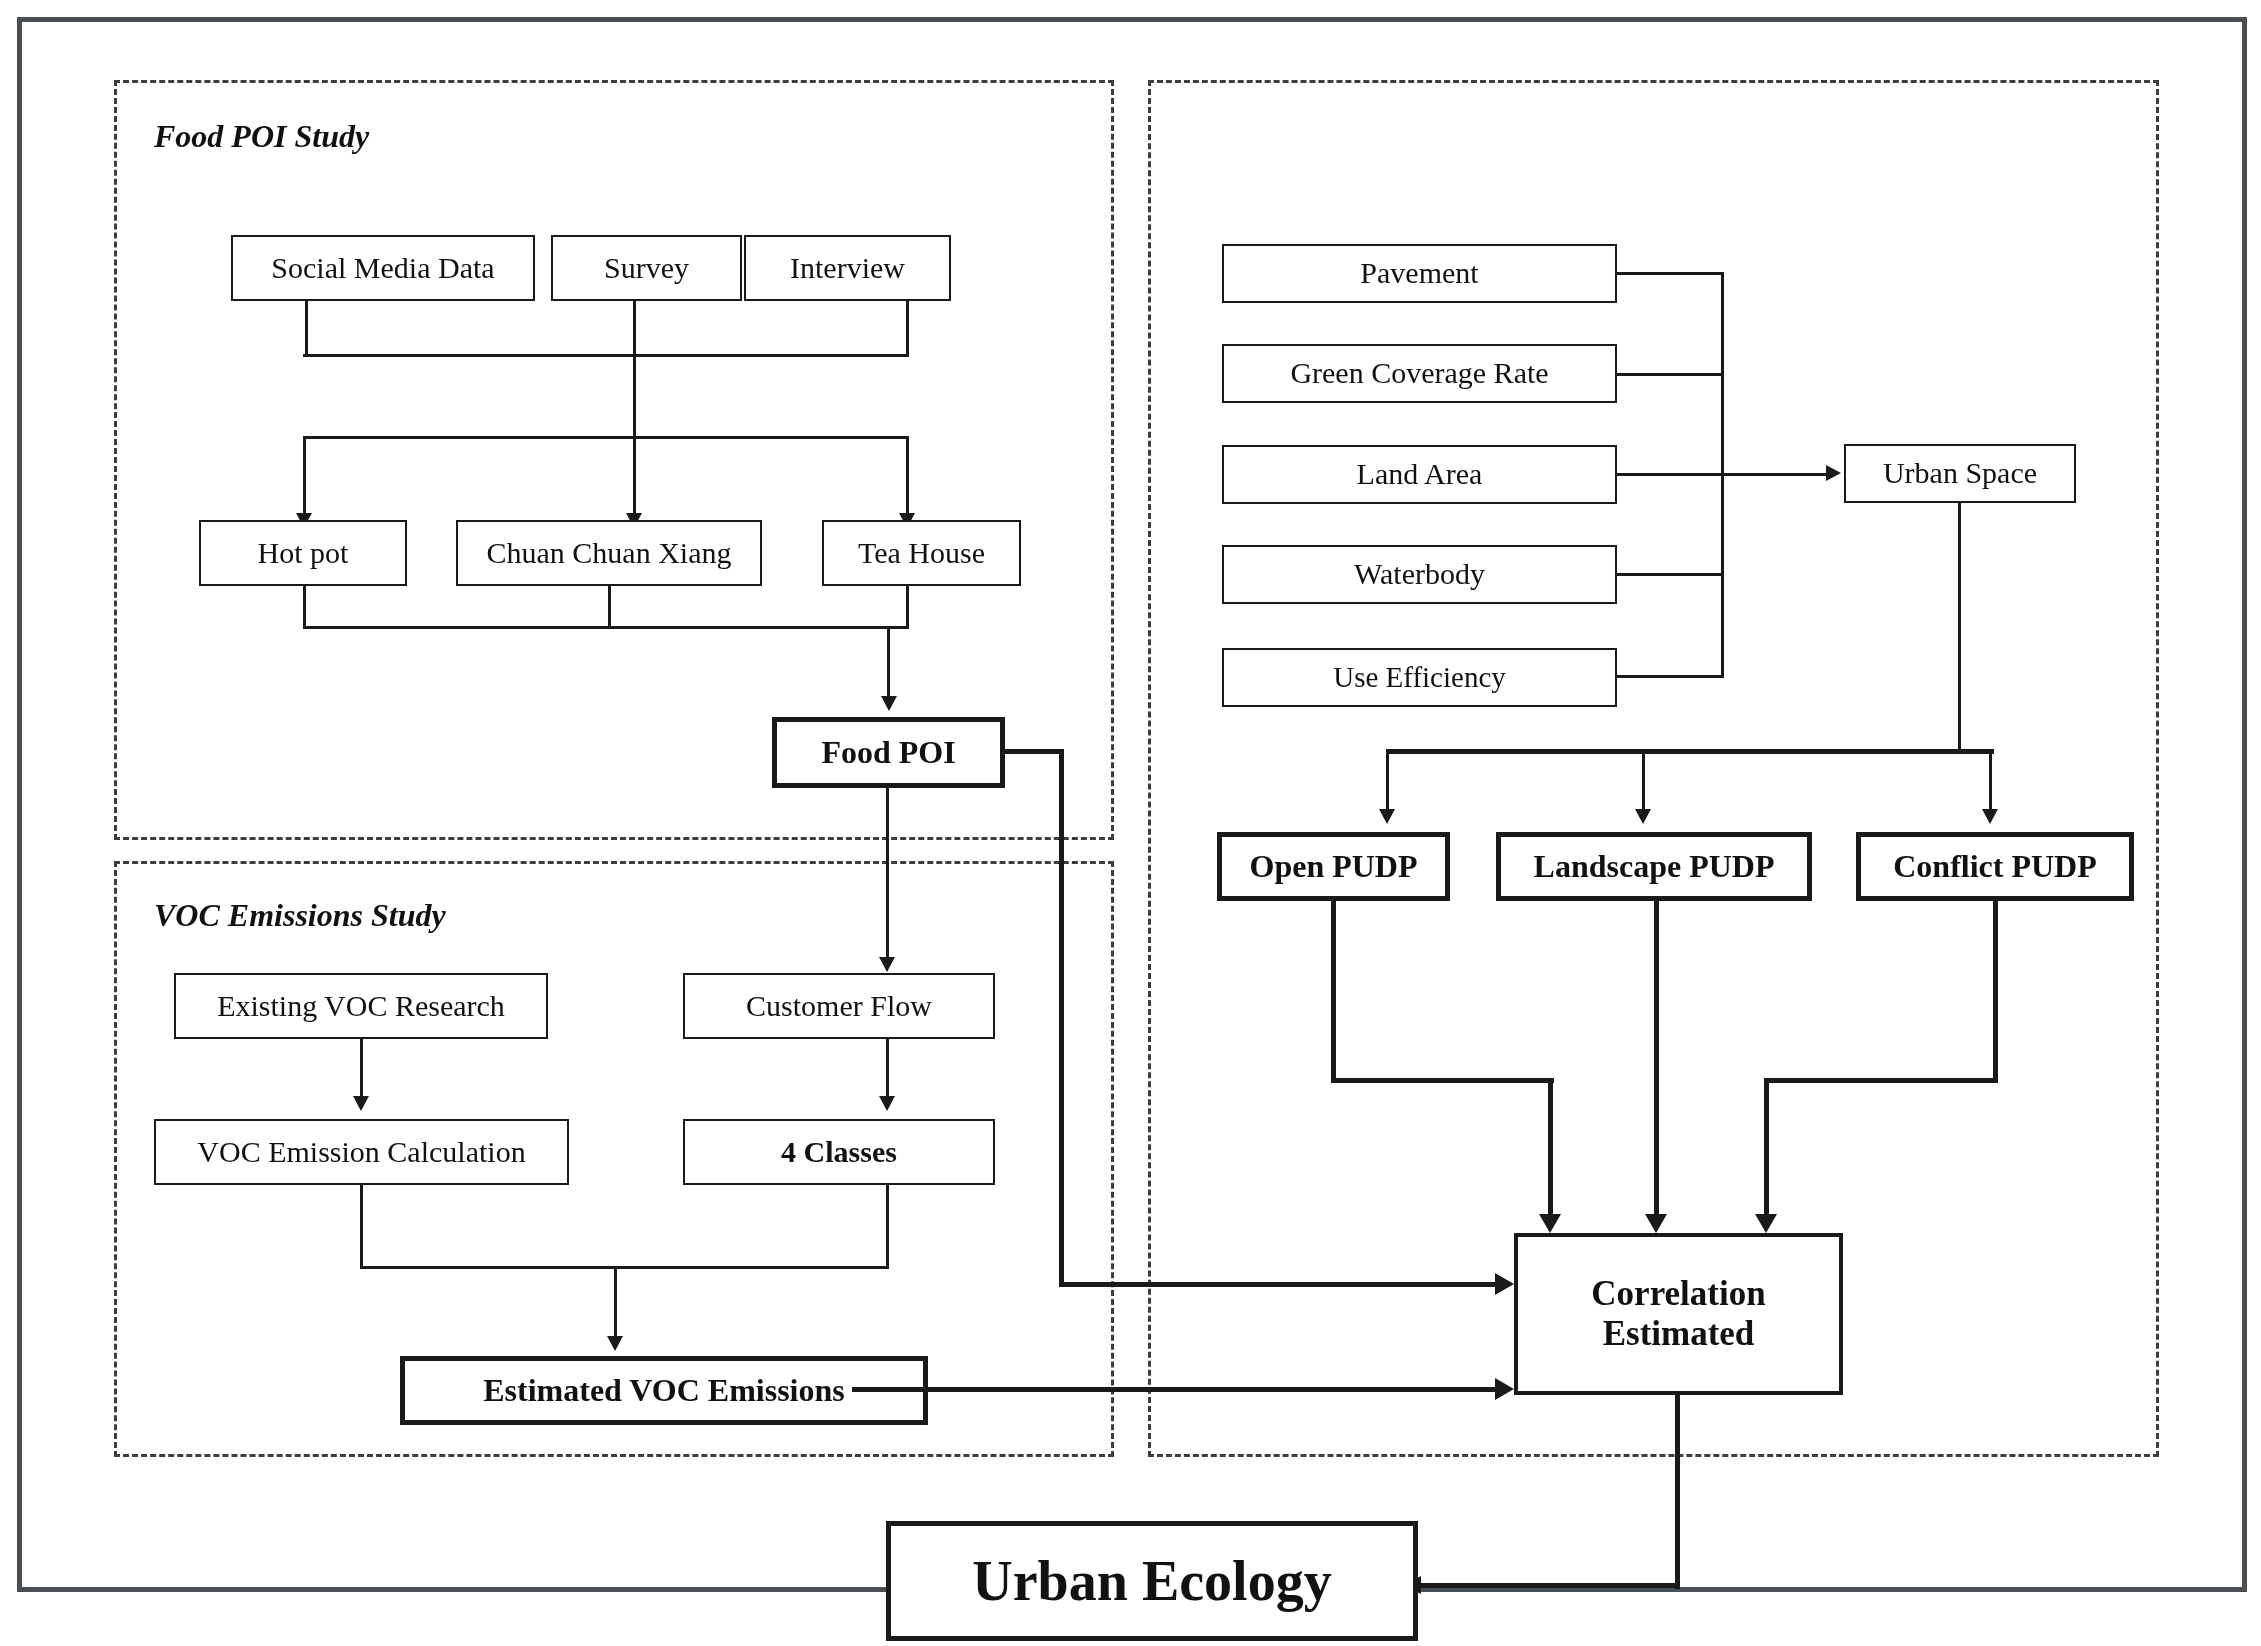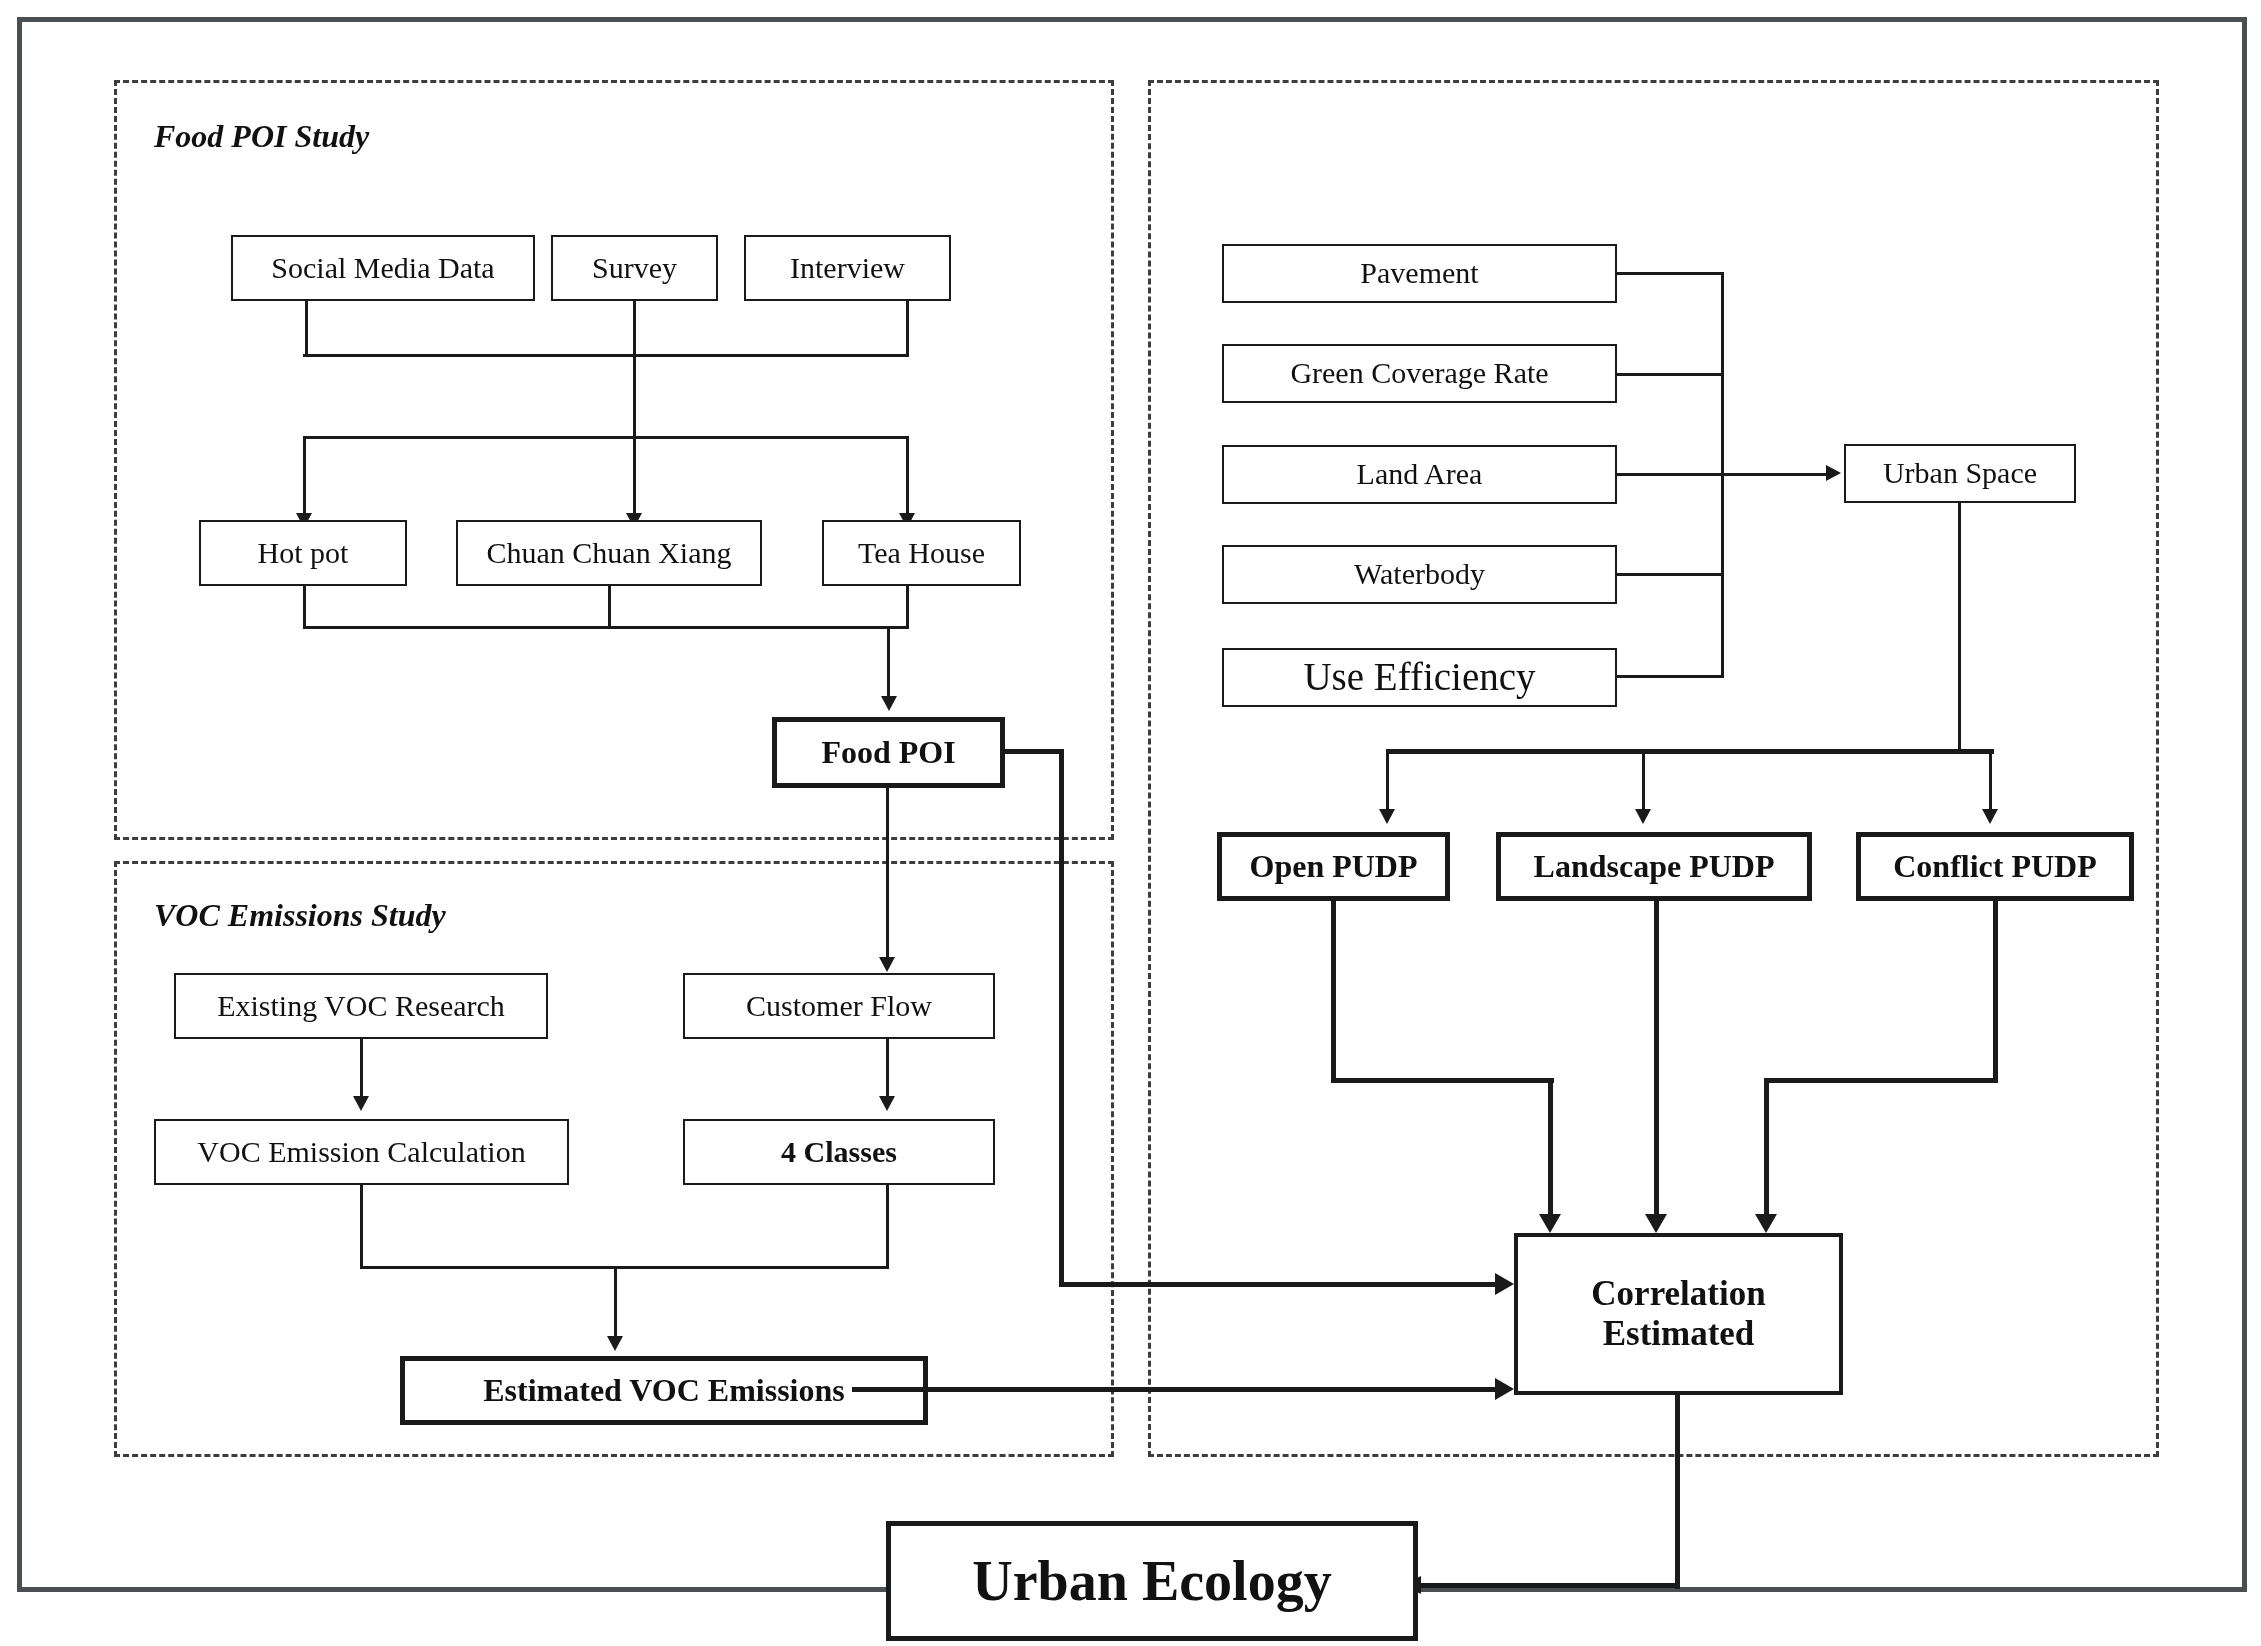--- a/index.html
+++ b/index.html
@@ -44,21 +44,21 @@
   <div class="outer-frame"></div>
 
   <div class="panel" style="left:114px;top:80px;width:1000px;height:760px;"></div>
   <div class="panel" style="left:114px;top:861px;width:1000px;height:596px;"></div>
   <div class="panel" style="left:1148px;top:80px;width:1011px;height:1377px;"></div>
 
   <div class="panel-title" style="left:154px;top:117px;font-size:32px;">Food POI Study</div>
   <div class="panel-title" style="left:154px;top:896px;font-size:32px;">VOC Emissions Study</div>
 
   <div class="nbox thin" style="left:231px;top:235px;width:304px;height:66px;font-size:30px;">Social Media Data</div>
-  <div class="nbox thin" style="left:551px;top:235px;width:167px;height:66px;font-size:30px;">Survey</div>
+  <div class="nbox thin" style="left:551px;top:235px;width:191px;height:66px;font-size:30px;">Survey</div>
   <div class="nbox thin" style="left:744px;top:235px;width:207px;height:66px;font-size:30px;">Interview</div>
 
   <div class="ln v" style="left:305px;top:300px;height:57px;"></div>
   <div class="ln v" style="left:633px;top:300px;height:57px;"></div>
   <div class="ln v" style="left:906px;top:300px;height:57px;"></div>
 
   <div class="ln h" style="left:303px;top:354px;width:606px;"></div>
 
   <div class="ln v" style="left:633px;top:354px;height:179px;"></div>
 
@@ -111,21 +111,21 @@
 
   <div class="nbox bold" style="left:400px;top:1356px;width:528px;height:69px;font-size:32px;">Estimated VOC Emissions</div>
 
   <div class="ln thick h" style="left:852px;top:1387px;width:647px;"></div>
   <div class="arr right-big" style="left:1495px;top:1378px;"></div>
 
   <div class="nbox thin" style="left:1222px;top:244px;width:395px;height:59px;font-size:30px;">Pavement</div>
   <div class="nbox thin" style="left:1222px;top:344px;width:395px;height:59px;font-size:30px;">Green Coverage Rate</div>
   <div class="nbox thin" style="left:1222px;top:445px;width:395px;height:59px;font-size:30px;">Land Area</div>
   <div class="nbox thin" style="left:1222px;top:545px;width:395px;height:59px;font-size:30px;">Waterbody</div>
-  <div class="nbox thin" style="left:1222px;top:648px;width:395px;height:59px;font-size:39px;">Use Efficiency</div>
+  <div class="nbox thin" style="left:1222px;top:648px;width:395px;height:59px;font-size:29px;">Use Efficiency</div>
 
   <div class="ln h" style="left:1615px;top:272px;width:109px;"></div>
   <div class="ln h" style="left:1615px;top:373px;width:109px;"></div>
   <div class="ln h" style="left:1615px;top:473px;width:109px;"></div>
   <div class="ln h" style="left:1615px;top:573px;width:109px;"></div>
   <div class="ln h" style="left:1615px;top:675px;width:109px;"></div>
   <div class="ln v" style="left:1721px;top:272px;height:406px;"></div>
 
   <div class="ln h" style="left:1721px;top:473px;width:111px;"></div>
   <div class="arr right" style="left:1826px;top:465px;"></div>

